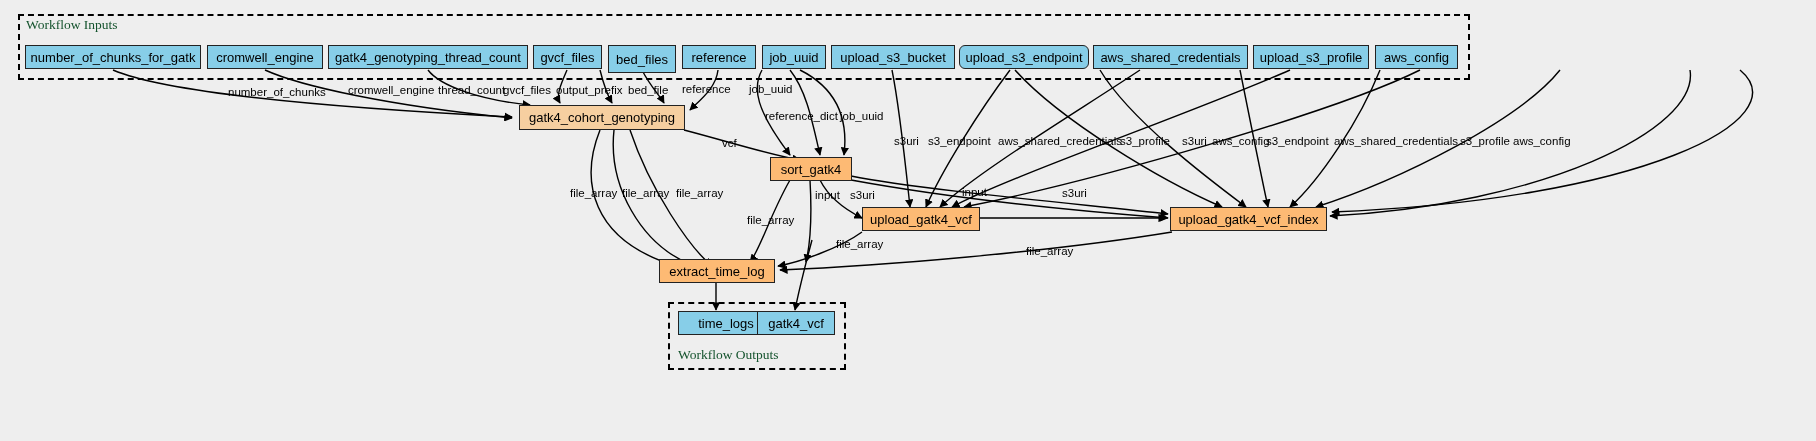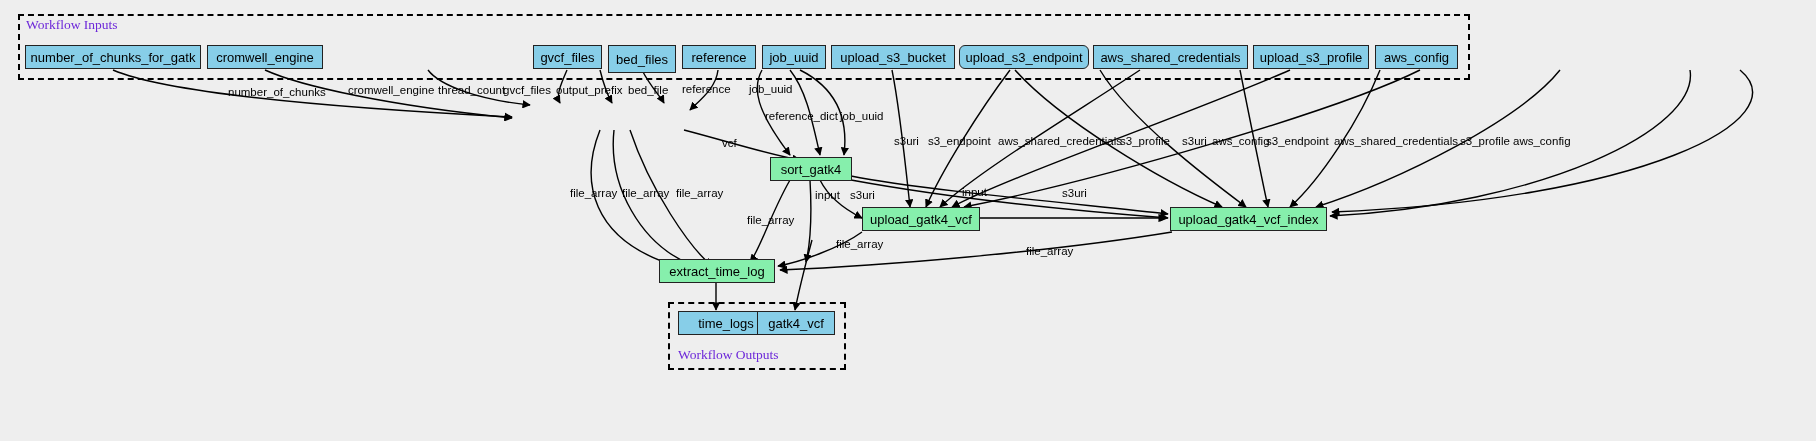--- a/index.html
+++ b/index.html
@@ -34,38 +34,38 @@
   .cluster-box {
     position: absolute;
     border: 2px dashed #000000;
     box-sizing: border-box;
     background: transparent;
   }
   .cluster-label {
     position: absolute;
     font-family: "Liberation Serif", serif;
     font-size: 13.5px;
-    color: #6d28d9;
+    color: #14532d;
     white-space: nowrap;
   }
   .node {
     position: absolute;
     box-sizing: border-box;
     border: 1.5px solid #222222;
     display: flex;
     align-items: center;
     justify-content: center;
     white-space: nowrap;
     font-family: "Liberation Sans", sans-serif;
     font-size: 13px;
     color: #000000;
     line-height: 1;
   }
   .node-io { background: #87cee8; }
-  .node-step { background: #86efac; }
+  .node-step { background: #fdba74; }
   .node-main { background: #f6cfa0; }
 </style>
 </head>
 <body>
 
 <div id="canvas">
 
   <svg id="edges" viewBox="0 0 1816 441">
     <defs>
       <marker id="arrow" viewBox="0 0 10 10" refX="9" refY="5" markerWidth="6" markerHeight="6" orient="auto-start-reverse">
@@ -171,20 +171,23 @@
 
   <div class="cluster-box" style="left:668px; top:302px; width:178px; height:68px;"></div>
   <div class="cluster-label" style="left:678px; top:347px;">Workflow Outputs</div>
 
   <div class="node node-io" style="left:25px; top:45px; width:176px; height:24px;">
     <span>number_of_chunks_for_gatk</span>
   </div>
   <div class="node node-io" style="left:207px; top:45px; width:116px; height:24px;">
     <span>cromwell_engine</span>
   </div>
+  <div class="node node-io" style="left:328px; top:45px; width:200px; height:24px;">
+    <span>gatk4_genotyping_thread_count</span>
+  </div>
   <div class="node node-io" style="left:533px; top:45px; width:69px; height:24px;">
     <span>gvcf_files</span>
   </div>
   <div class="node node-io" style="left:608px; top:45px; width:68px; height:28px;">
     <span>bed_files</span>
   </div>
   <div class="node node-io" style="left:682px; top:45px; width:74px; height:24px;">
     <span>reference</span>
   </div>
   <div class="node node-io" style="left:762px; top:45px; width:64px; height:24px;">
@@ -199,20 +202,23 @@
   <div class="node node-io" style="left:1093px; top:45px; width:155px; height:24px;">
     <span>aws_shared_credentials</span>
   </div>
   <div class="node node-io" style="left:1253px; top:45px; width:116px; height:24px;">
     <span>upload_s3_profile</span>
   </div>
   <div class="node node-io" style="left:1375px; top:45px; width:83px; height:24px;">
     <span>aws_config</span>
   </div>
 
+  <div class="node node-main" style="left:519px; top:105px; width:166px; height:25px;">
+    <span>gatk4_cohort_genotyping</span>
+  </div>
   <div class="node node-step" style="left:770px; top:157px; width:82px; height:24px;">
     <span>sort_gatk4</span>
   </div>
   <div class="node node-step" style="left:862px; top:207px; width:118px; height:24px;">
     <span>upload_gatk4_vcf</span>
   </div>
   <div class="node node-step" style="left:1170px; top:207px; width:157px; height:24px;">
     <span>upload_gatk4_vcf_index</span>
   </div>
   <div class="node node-step" style="left:659px; top:259px; width:116px; height:24px;">

